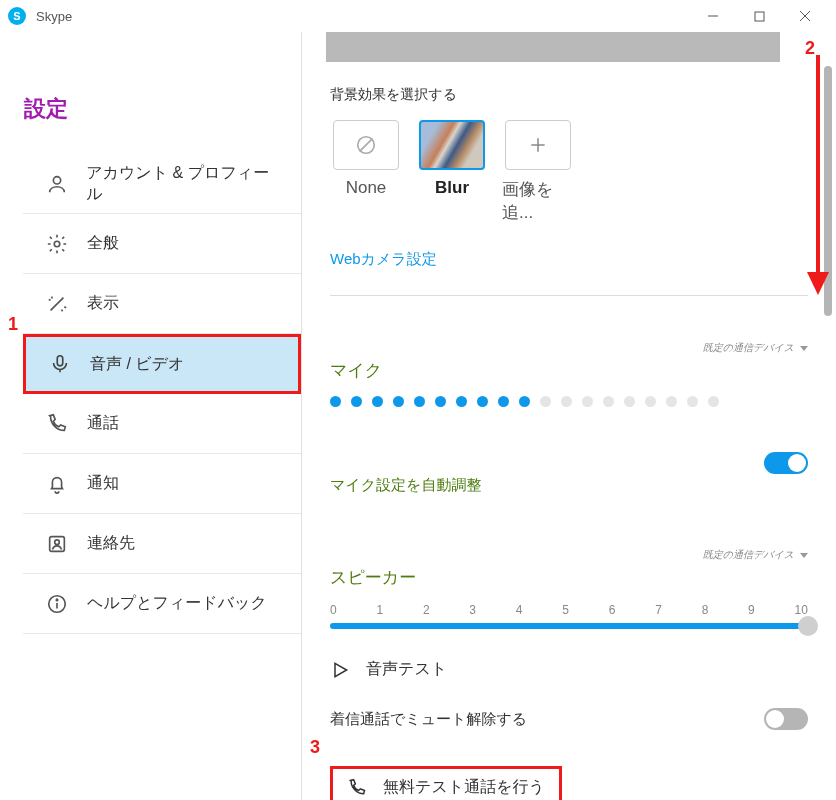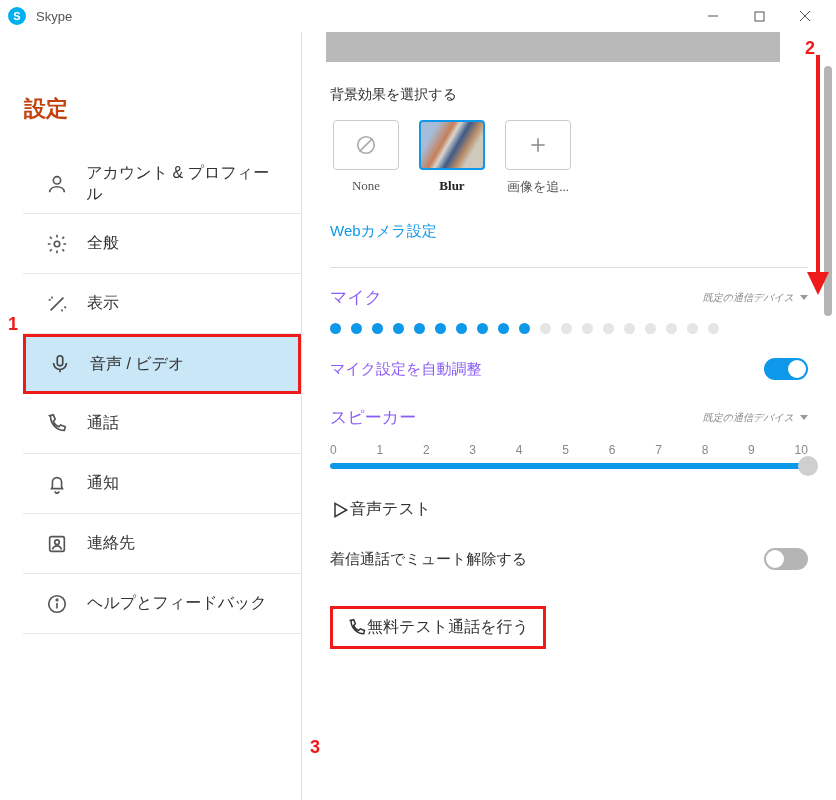--- a/index.html
+++ b/index.html
@@ -34,21 +34,21 @@
       color: #555;
     }
     .main { display: flex; height: calc(100% - 32px); }
     .sidebar {
       width: 302px;
       border-right: 1px solid #e0e0e0;
     }
     .sidebar-title {
       font-size: 22px;
       font-weight: 700;
-      color: #c2410c;
+      color: #a21caf;
       padding: 62px 24px 30px 24px;
     }
     .side-item {
       display: flex; align-items: center;
       height: 60px;
       padding: 0 22px;
       border-bottom: 1px solid #e8e8e8;
       font-size: 16px;
       color: #333;
       cursor: pointer;
@@ -104,27 +104,27 @@
       border: 1px solid #ccc;
       border-radius: 4px;
       display: flex; align-items: center; justify-content: center;
       margin-bottom: 8px;
     }
     .bg-tile.selected { border: 2px solid #0e98e9; }
     .bg-tile.blur-bg {
       background: linear-gradient(120deg, #a7bcd8 20%, #c77f59 38%, #d8d5cf 45%, #3f5a86 56%, #b68a64 68%, #cfc8bd 78%);
       filter: blur(0.5px);
     }
-    .bg-option-label { font-size: 13px; color: #555; font-family: Liberation Serif, serif; }
+    .bg-option-label { font-size: 17px; color: #555; }
     .bg-option-label.bold { font-weight: 700; color: #222; }
     .link { color: #0e98e9; font-size: 15px; margin-top: 26px; display: inline-block; cursor: pointer; }
     .divider { height: 1px; background: #ddd; margin: 26px 0 18px 0; }
     .cat-label { font-size: 13px; color: #999; margin-bottom: 14px; }
     .row { display: flex; justify-content: space-between; align-items: center; margin-bottom: 14px; }
-    .row-title { font-size: 17px; color: #8b5cf6; }
+    .row-title { font-size: 17px; color: #4d7c0f; margin-top: 45px; }
     .row-value { font-size: 10px; color: #888; display: flex; align-items: center; gap: 6px; cursor: pointer; font-style: italic; }
     .level-dots { display: flex; gap: 10px; margin-bottom: 24px; }
     .dot { width: 11px; height: 11px; border-radius: 50%; background: #0e98e9; }
     .dot.off { background: #e5e5e5; }
     .toggle {
       width: 44px; height: 22px; border-radius: 11px; position: relative; cursor: pointer;
     }
     .toggle.on { background: #0e98e9; }
     .toggle.off { background: #b5b5b5; }
     .toggle-knob {
@@ -133,21 +133,21 @@
     .toggle.on .toggle-knob { right: 2px; }
     .toggle.off .toggle-knob { left: 2px; }
     .slider-area { margin-top: 6px; margin-bottom: 20px; }
     .slider-ticks { display: flex; justify-content: space-between; font-size: 12px; color: #888; margin-bottom: 6px; }
     .slider-track { position: relative; height: 6px; background: #0e98e9; border-radius: 3px; }
     .slider-knob {
       position: absolute; right: -10px; top: -7px;
       width: 20px; height: 20px; background: #cfcfcf; border-radius: 50%;
     }
     .action-row {
-      display: flex; align-items: center; 
+      display: flex; align-items: center; gap: 16px;
       font-size: 16px; color: #333; padding: 10px 0; cursor: pointer;
     }
     .highlight-red {
       border: 3px solid #ef1b1b;
     }
     .callout {
       position: absolute;
       color: #ef1b1b;
       font-weight: 700;
       font-size: 18px;

